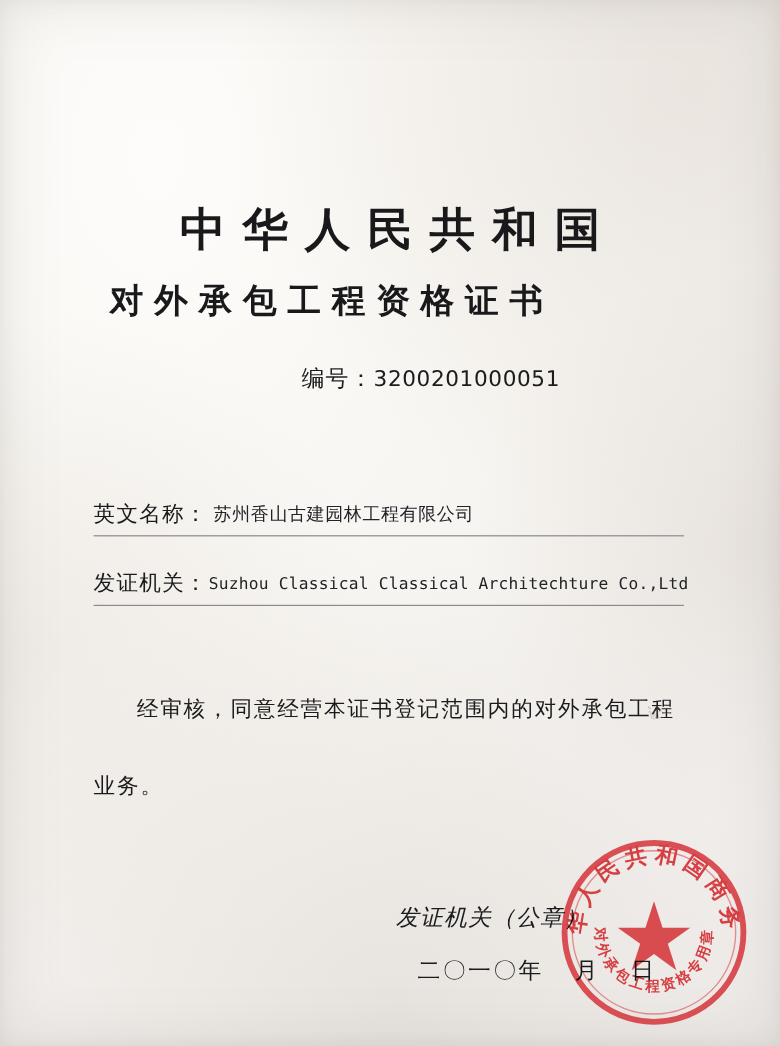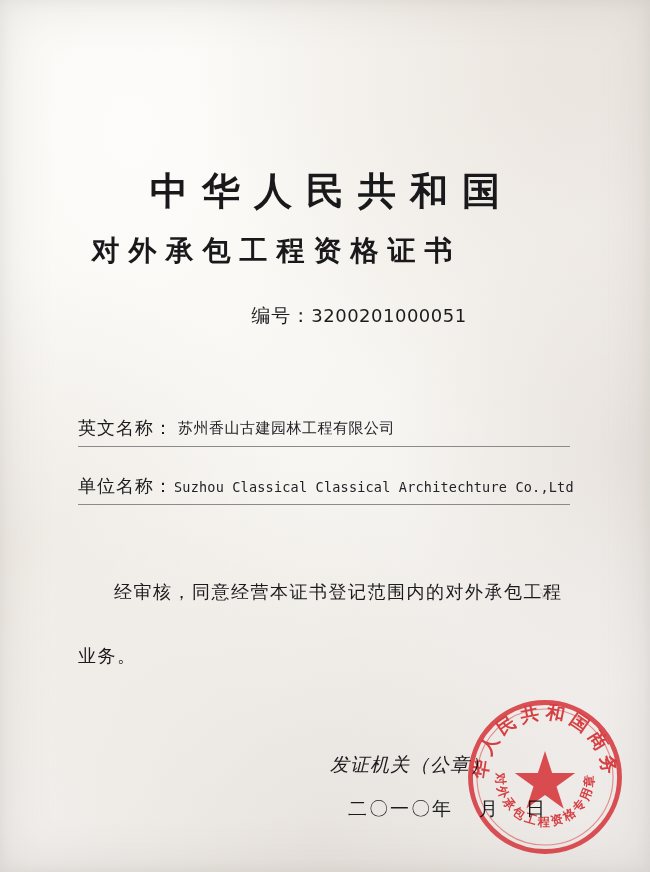--- a/index.html
+++ b/index.html
@@ -210,21 +210,21 @@
     <div class="serial">
       <span>编号：</span><span class="num">3200201000051</span>
     </div>
 
     <div class="field-row row1">
       <span class="field-label">英文名称：</span>
       <span class="field-value">苏州香山古建园林工程有限公司</span>
     </div>
 
     <div class="field-row row2">
-      <span class="field-label">单位名称：</span>
+      <span class="field-label">发证机关：</span>
       <span class="field-value">Suzhou Classical Classical Architechture Co.,Ltd</span>
     </div>
 
     <div class="body-text">经审核，同意经营本证书登记范围内的对外承包工程业务。</div>
 
     <div class="faint-stamp">证</div>
 
     <div class="issuer">发证机关（公章）</div>
 
     <div class="date-line">

